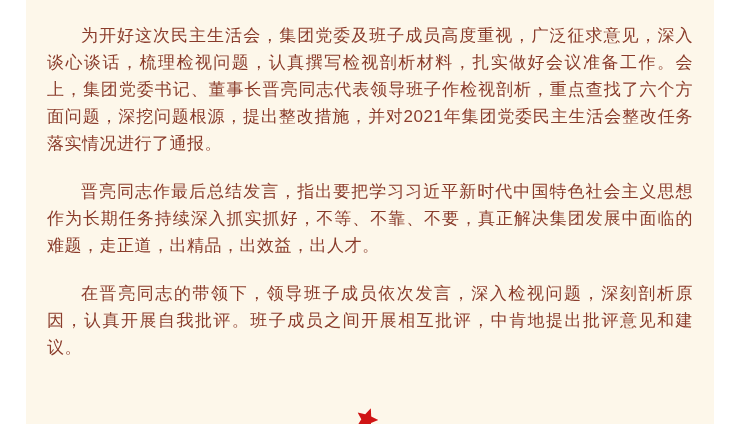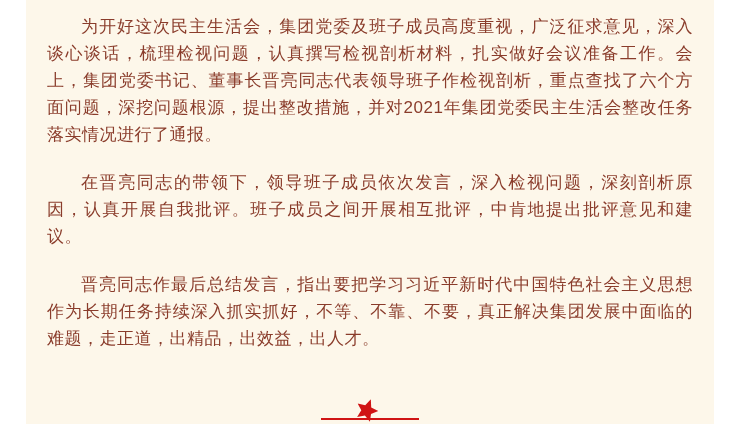--- a/index.html
+++ b/index.html
@@ -10,21 +10,21 @@
     height: 424px;
     background: #ffffff;
     overflow: hidden;
     font-family: "Liberation Sans", "DejaVu Sans", sans-serif;
   }
   .page {
     margin: 0 27px 0 26px;
     width: 688px;
     height: 424px;
     background: #fdf7ea;
-    padding: 13px 21px 20px 21px;
+    padding: 22px 21px 20px 21px;
   }
   .article p {
     margin: 0 0 21px 0;
     font-size: 17px;
     line-height: 27px;
     color: #8a3c2b;
     text-align: justify;
     text-indent: 2em;
     letter-spacing: 0.5px;
   }
@@ -47,22 +47,22 @@
     transform: rotate(20deg);
   }
   .end-star svg { display: block; width: 22px; height: 22px; }
 </style>
 </head>
 <body>
 
 <div class="page">
   <div class="article">
     <p>为开好这次民主生活会，集团党委及班子成员高度重视，广泛征求意见，深入谈心谈话，梳理检视问题，认真撰写检视剖析材料，扎实做好会议准备工作。会上，集团党委书记、董事长晋亮同志代表领导班子作检视剖析，重点查找了六个方面问题，深挖问题根源，提出整改措施，并对2021年集团党委民主生活会整改任务落实情况进行了通报。</p>
+    <p>晋亮同志作最后总结发言，指出要把学习习近平新时代中国特色社会主义思想作为长期任务持续深入抓实抓好，不等、不靠、不要，真正解决集团发展中面临的难题，走正道，出精品，出效益，出人才。</p>
     <p>在晋亮同志的带领下，领导班子成员依次发言，深入检视问题，深刻剖析原因，认真开展自我批评。班子成员之间开展相互批评，中肯地提出批评意见和建议。</p>
-    <p>晋亮同志作最后总结发言，指出要把学习习近平新时代中国特色社会主义思想作为长期任务持续深入抓实抓好，不等、不靠、不要，真正解决集团发展中面临的难题，走正道，出精品，出效益，出人才。</p>
   </div>
 
   <div class="end-block">
     <div class="end-divider">
       <span class="end-star">
         <svg viewBox="0 0 20 20" xmlns="http://www.w3.org/2000/svg">
           <polygon points="10,0 12.9,6.9 20,7.6 14.7,12.4 16.2,19.4 10,15.7 3.8,19.4 5.3,12.4 0,7.6 7.1,6.9" fill="#d01414"></polygon>
         </svg>
       </span>
     </div>

